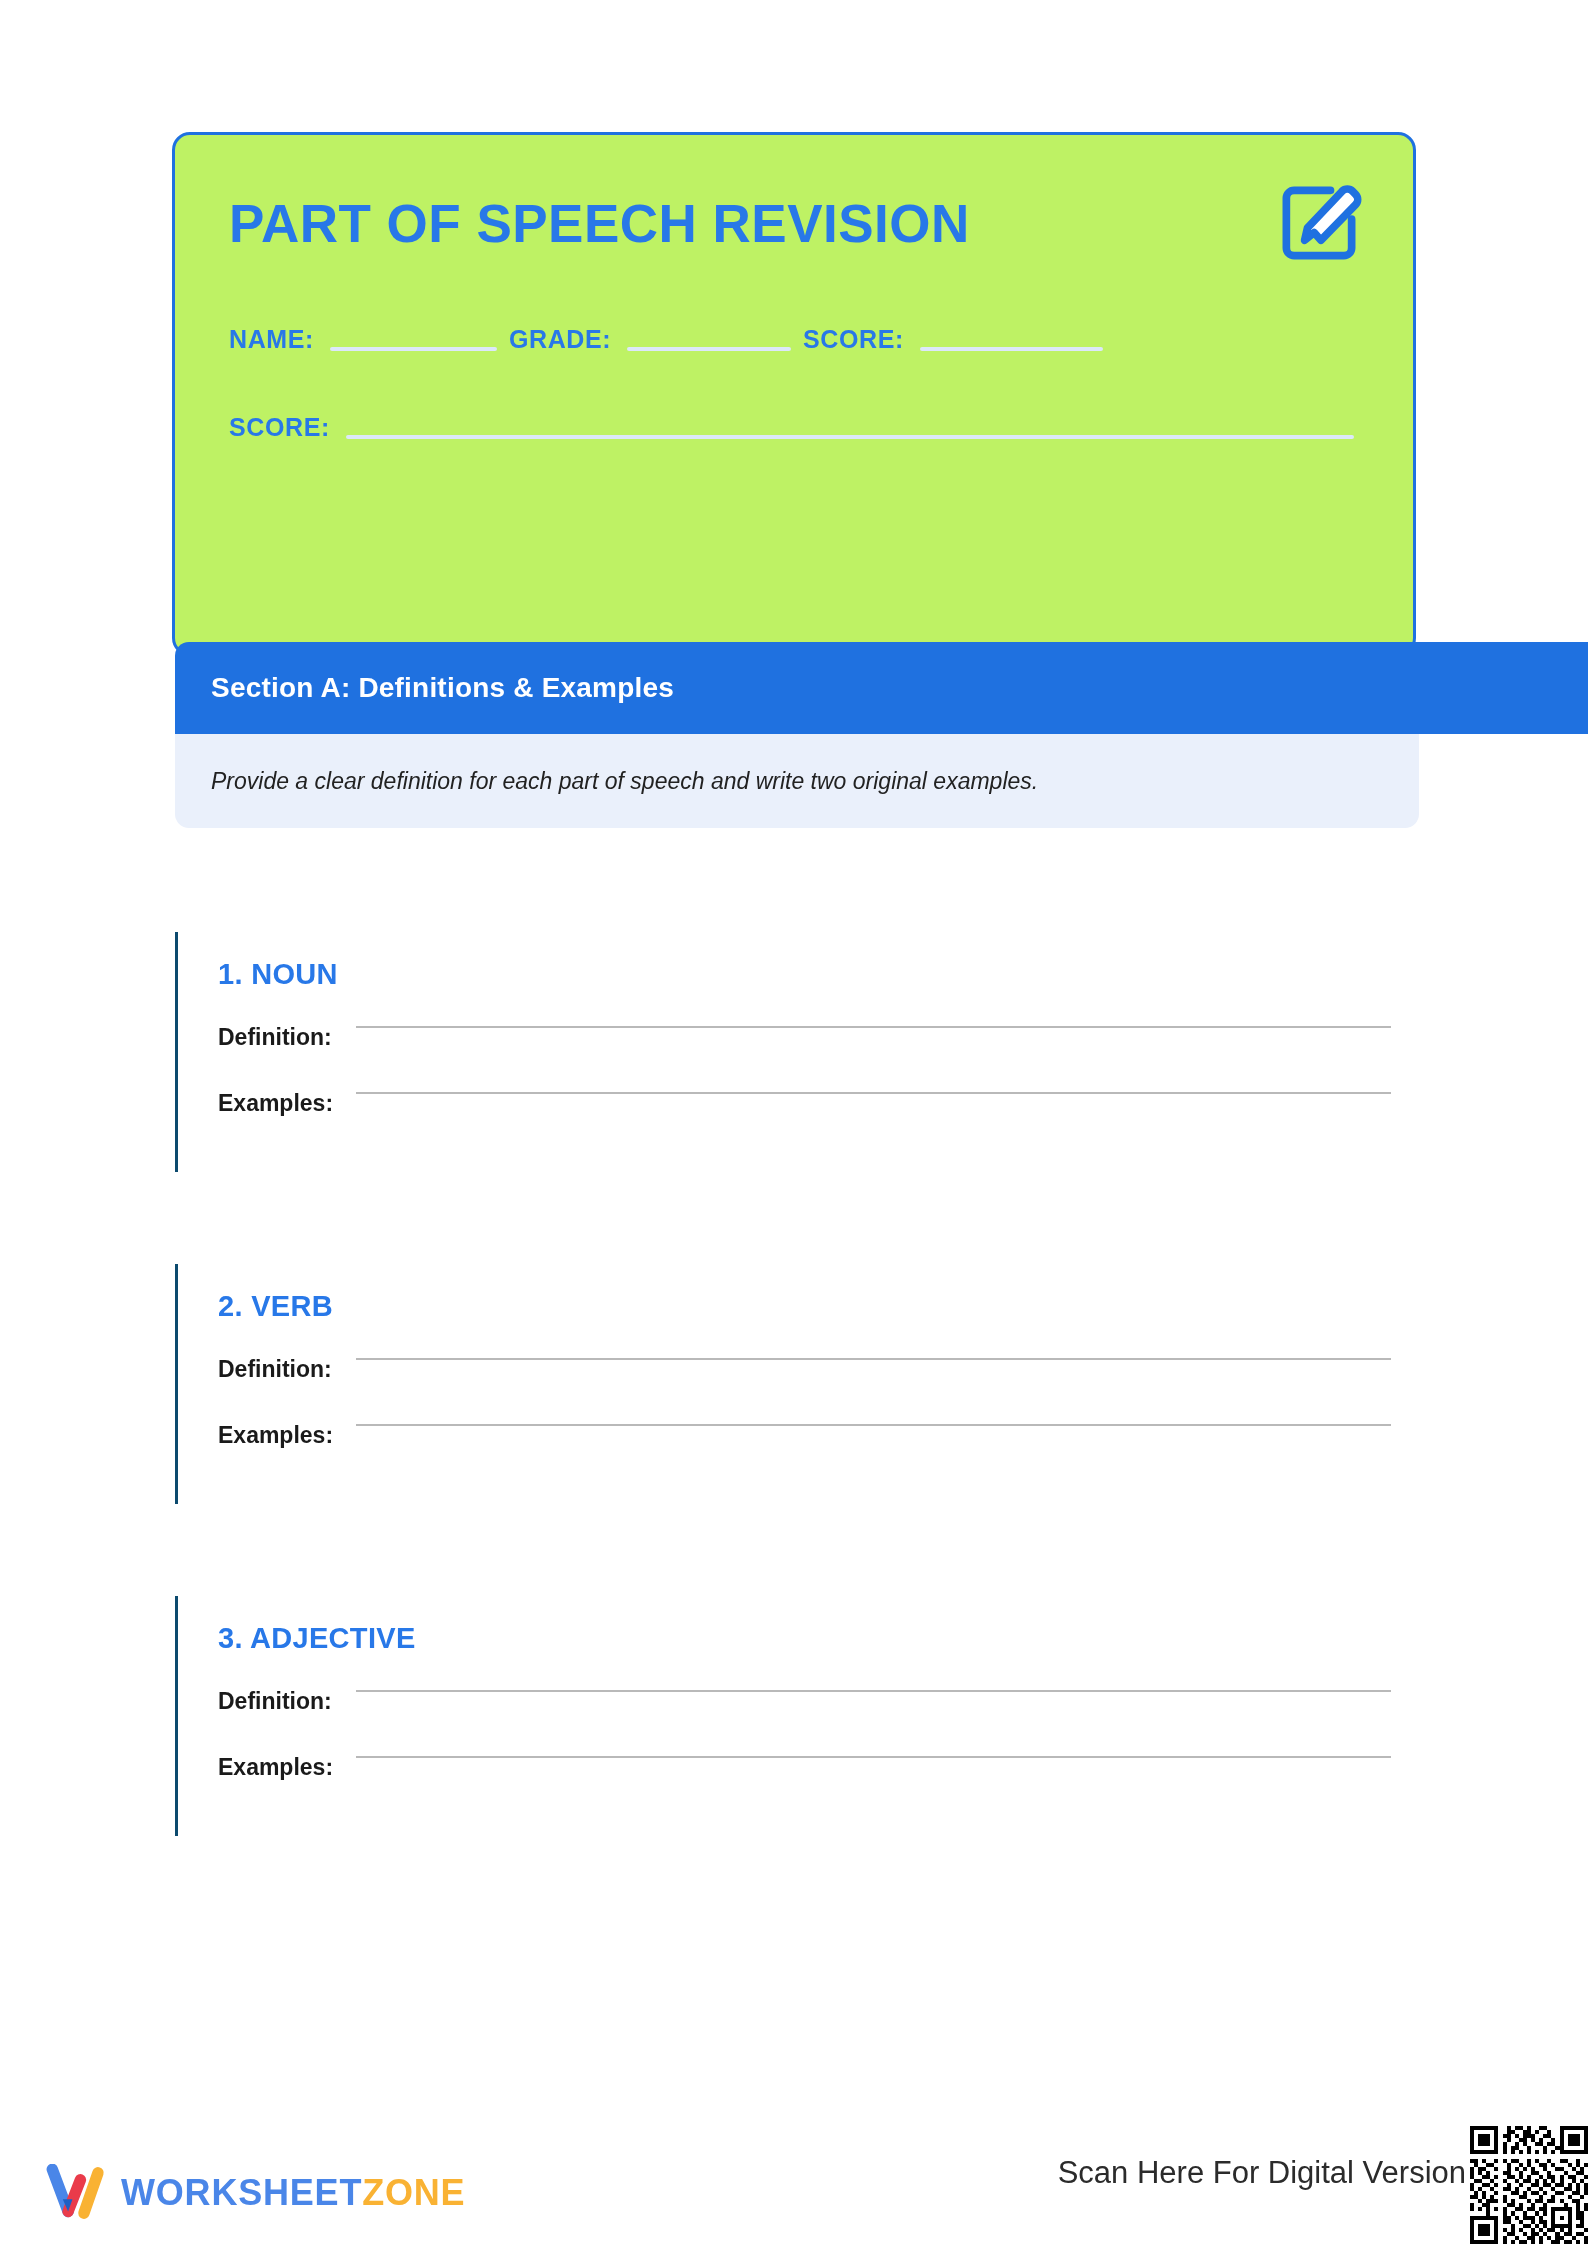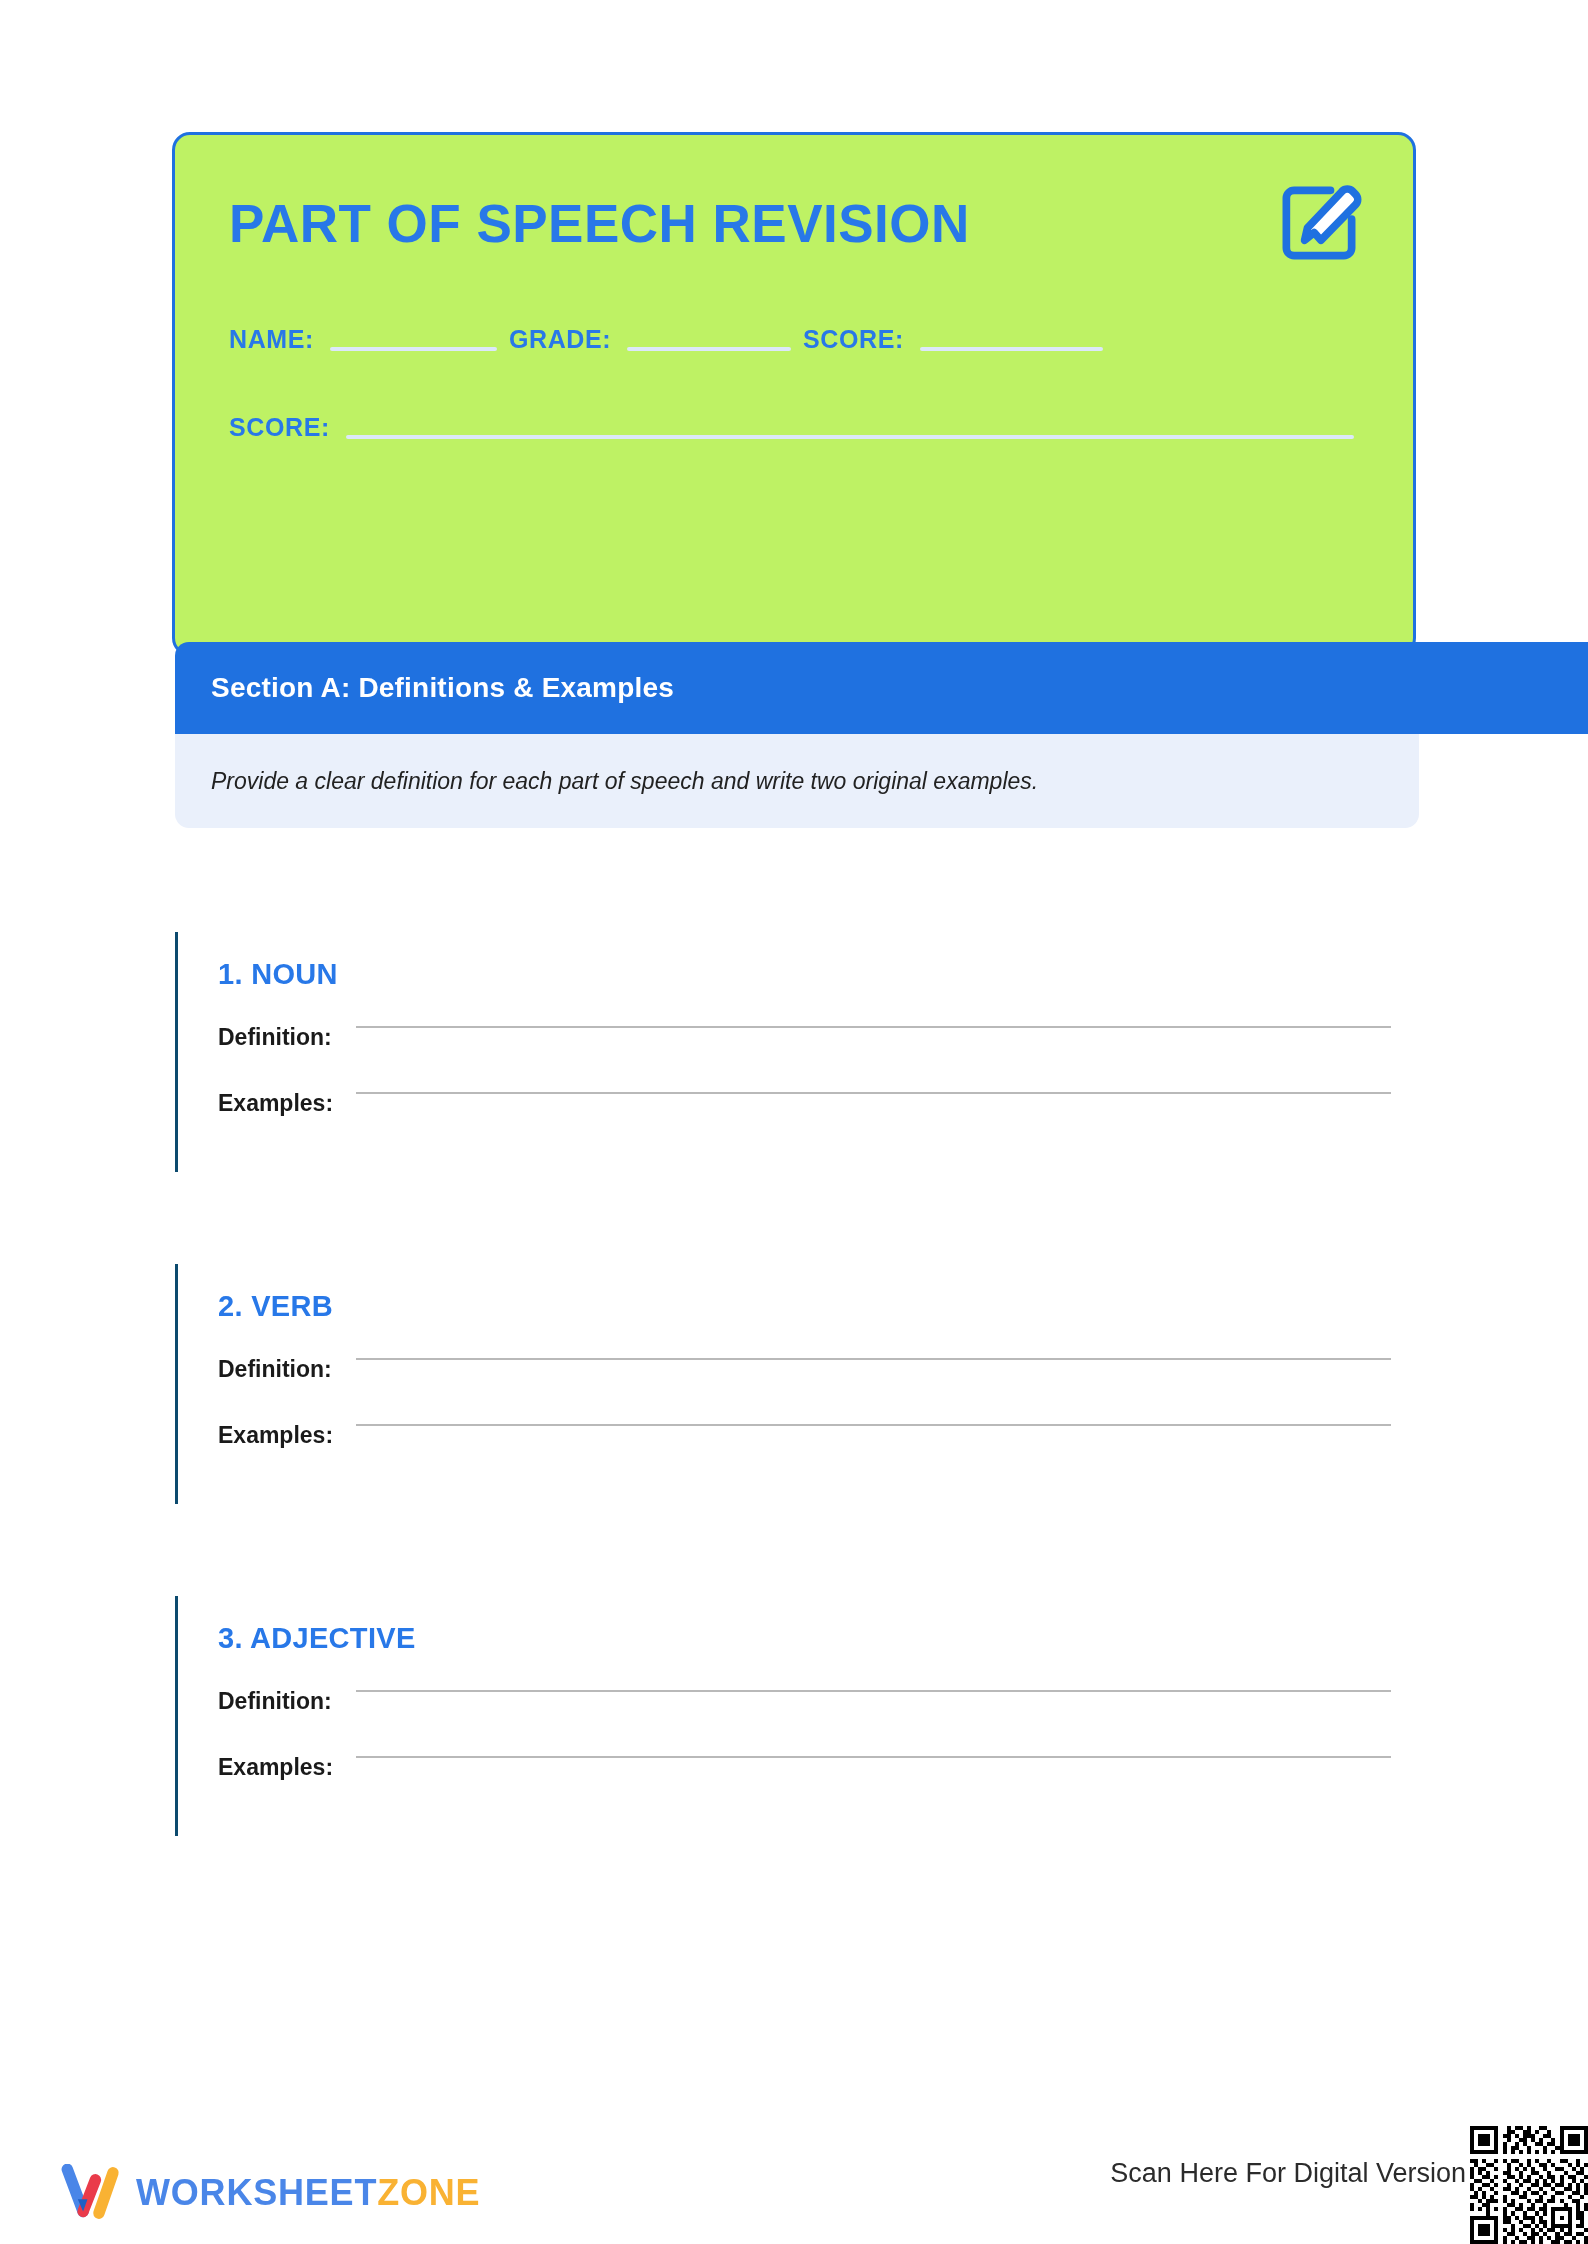--- a/index.html
+++ b/index.html
@@ -187,21 +187,21 @@
     flex: 1;
     height: 2px;
     background: #b9b9b9;
     margin-left: 18px;
     margin-bottom: 4px;
   }
 
   
   .footer {
     position: absolute;
-    left: 16px;
+    left: 1px;
     right: 0;
     bottom: 0;
     height: 130px;
     text-decoration: underline;
   }
 
   .brand {
     position: absolute;
     left: 44px;
     bottom: 22px;
@@ -220,21 +220,21 @@
   .brand-text .b2 { color: #f9b233; }
 
   .scan-wrap {
     position: absolute;
     right: 0px;
     bottom: 0px;
     display: flex;
     align-items: center;
   }
   .scan-text {
-    font-size: 27px;
+    font-size: 31px;
     color: #2b2b2b;
     white-space: nowrap;
     margin-right: 4px;
     margin-bottom: 24px;
   }
   .qr-code {
     width: 118px;
     height: 118px;
     display: block;
   }

